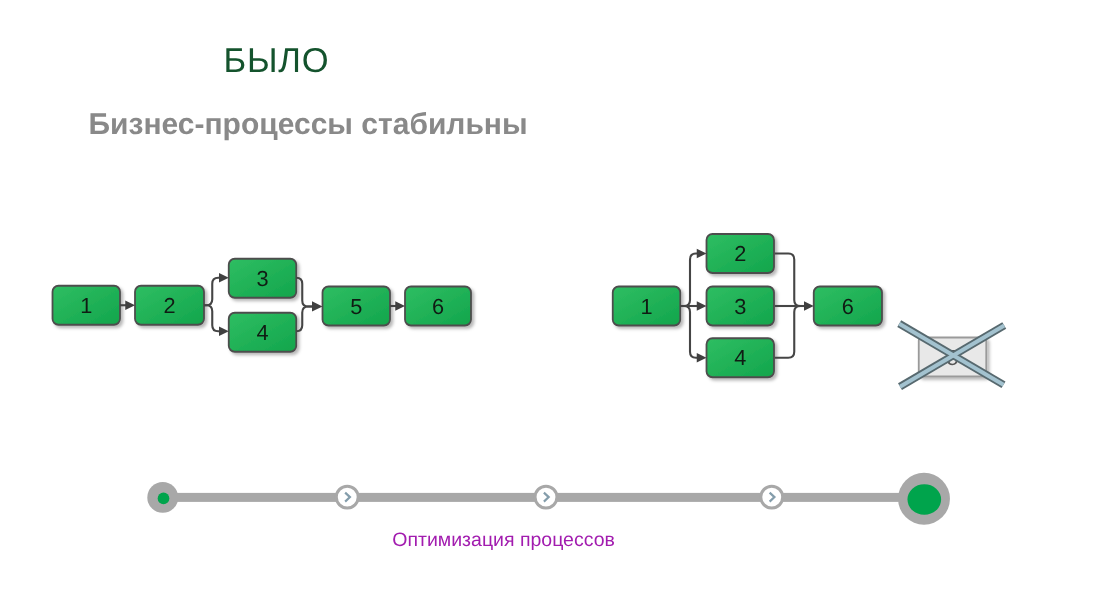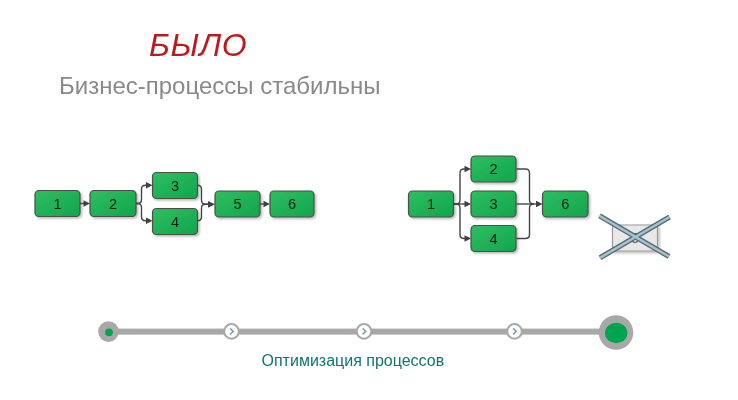--- a/index.html
+++ b/index.html
@@ -1,20 +1,20 @@
 <!DOCTYPE html>
 <html><head>
 <meta charset="utf-8">
 <style>
   html,body{margin:0;padding:0;background:#ffffff;}
   #page{position:relative;width:738px;height:400px;background:#ffffff;overflow:hidden;
         font-family:"Liberation Sans",sans-serif;}
-  .t1{position:absolute;color:#b91c1c;font-size:32px;white-space:nowrap;font-style:italic;}
-  .sub{position:absolute;color:#898989;font-size:24px;white-space:nowrap;}
-  .cap{position:absolute;color:#0f766e;font-size:16px;white-space:nowrap;}
+  .t1{position:absolute;color:#14532d;font-size:23px;white-space:nowrap;}
+  .sub{position:absolute;color:#898989;font-size:20px;white-space:nowrap;font-weight:bold;}
+  .cap{position:absolute;color:#a21caf;font-size:13px;white-space:nowrap;}
 </style>
 </head>
 <body>
 <div id="page">
   <div class="t1" id="bylo" style="left:149px;top:26.5px;letter-spacing:0.55px;">БЫЛО</div>
   <div class="sub" id="sub1" style="left:59px;top:72.2px;">Бизнес-процессы стабильны</div>
   <div class="cap" id="cap" style="left:261.5px;top:352.3px;">Оптимизация процессов</div>
 
   <svg width="738" height="400" viewBox="0 0 738 400" style="position:absolute;left:0;top:0;">
     <defs>

